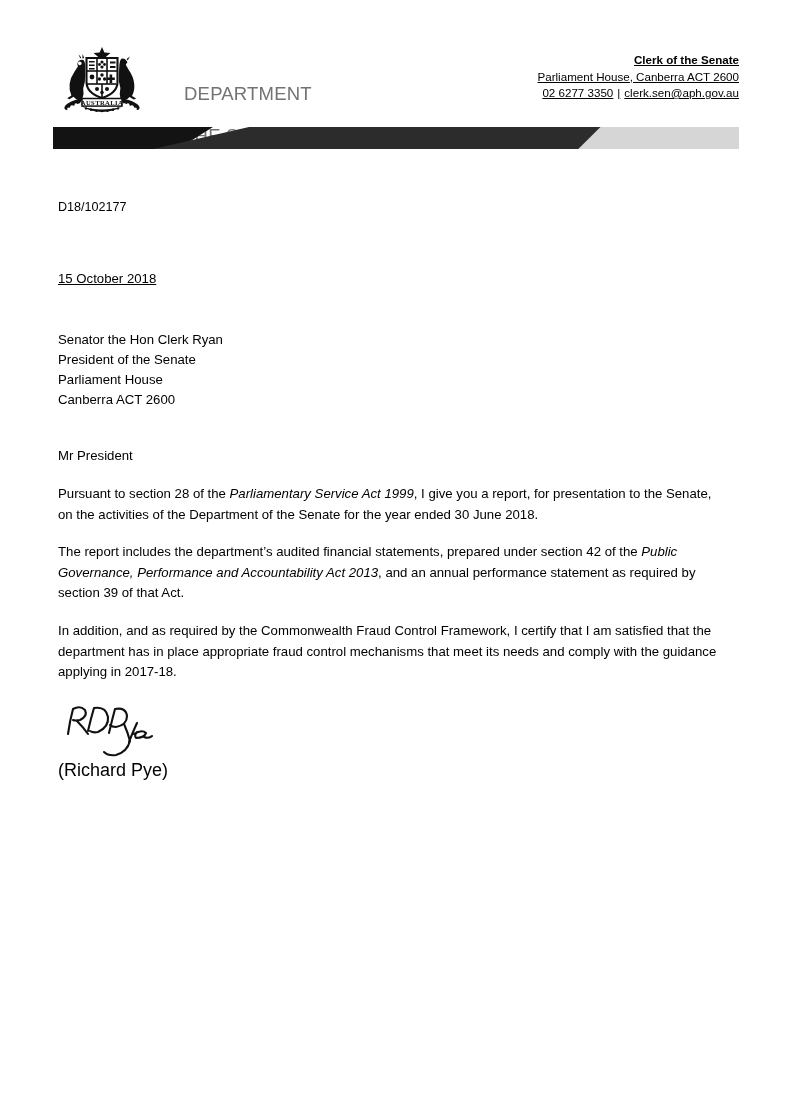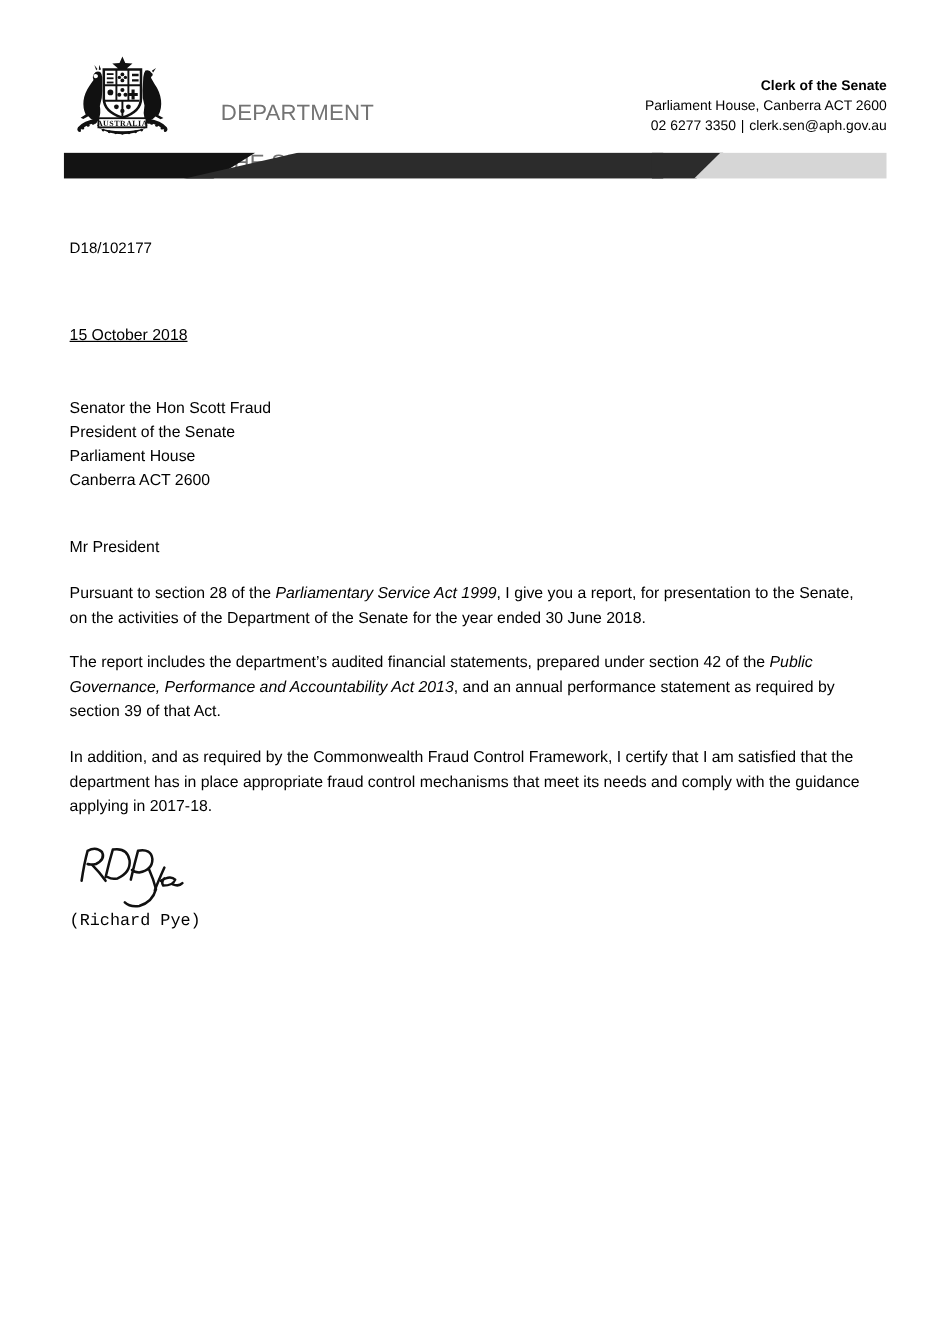--- a/index.html
+++ b/index.html
@@ -46,25 +46,26 @@
     letter-spacing: 0.2px;
     font-weight: 400;
     color: #737373;
     white-space: pre;
   }
   .dept-title .l2 { display: block; }
 
   .contact {
     position: absolute;
     right: 52px;
-    top: 64px;
+    top: 52px;
     text-align: right;
     font-size: 11.6px;
     line-height: 16.5px;
     color: #000;
+    text-decoration: underline;
   }
   .contact .role { font-weight: bold; }
   .contact .sep { padding: 0 4px; }
 
   
   .brandbar {
     position: absolute;
     left: 53px;
     top: 127px;
     width: 686px;
@@ -150,22 +151,21 @@
     top: 700px;
     width: 240px;
   }
   .signature-mark {
     width: 110px;
     height: 58px;
   }
   .signature-mark svg { display: block; width: 110px; height: 58px; }
   .signer-name {
     margin-top: 2px;
-    font-size: 14px;
-    font-family: Liberation Mono, monospace;
+    font-size: 18px;
   }
 </style>
 </head>
 <body>
 
 <div class="page">
 
   <div class="letterhead">
 
     <div class="crest">
@@ -263,21 +263,21 @@
     <div class="seg seg-charcoal"></div>
     <div class="seg seg-charcoal2"></div>
     <div class="seg seg-light"></div>
   </div>
 
   <div class="docref">D18/102177</div>
 
   <div class="letter-date">15 October 2018</div>
 
   <div class="addressee">
-    <div>Senator the Hon Scott Fraud</div>
+    <div>Senator the Hon Clerk Ryan</div>
     <div>President of the Senate</div>
     <div>Parliament House</div>
     <div>Canberra ACT 2600</div>
   </div>
 
   <div class="salutation">Mr President</div>
 
   <div class="body-copy">
     <p><span>Pursuant to section 28 of the </span><em>Parliamentary Service Act 1999</em><span>, I give you a report, for presentation to the Senate, on the activities of the Department of the Senate for the year ended 30 June 2018.</span></p>
     <p><span>The report includes the department’s audited financial statements, prepared under section 42 of the </span><em>Public Governance, Performance and Accountability Act 2013</em><span>, and an annual performance statement as required by section 39 of that Act.</span></p>

